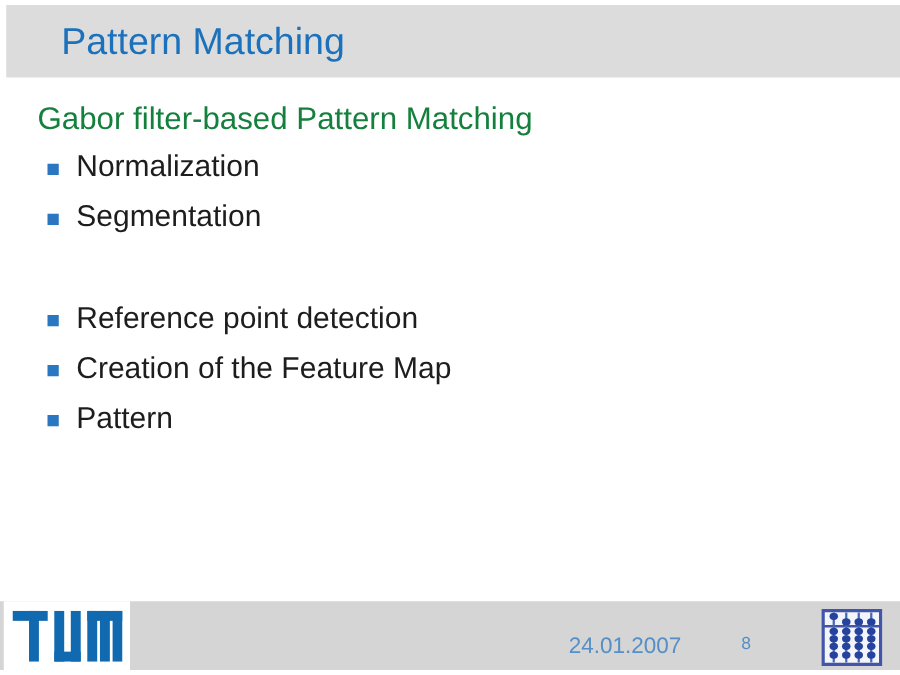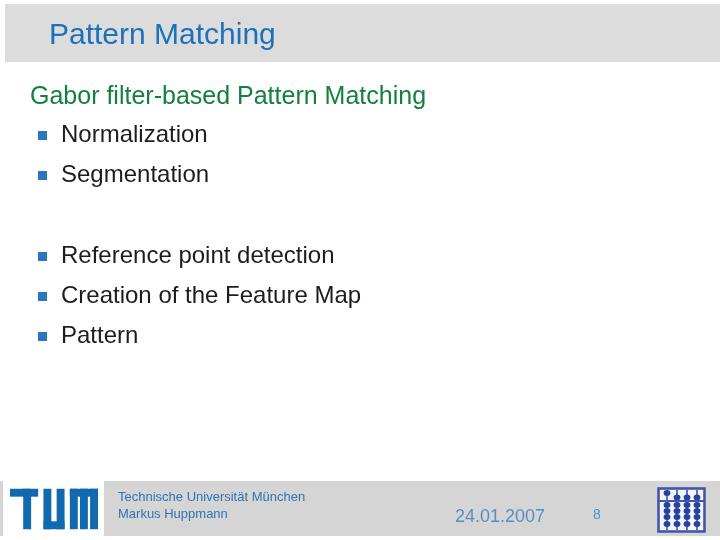--- a/index.html
+++ b/index.html
@@ -109,24 +109,20 @@
         <rect x="53" y="0" width="9" height="46"></rect>
         <rect x="38" y="37" width="24" height="9"></rect>
         <rect x="68" y="0" width="32" height="9"></rect>
         <rect x="68" y="0" width="9" height="46"></rect>
         <rect x="79.5" y="0" width="9" height="46"></rect>
         <rect x="91" y="0" width="9" height="46"></rect>
       </g>
     </svg>
   </div>
 
-  <div class="footer-text">
-    <div>Technische Universität München</div>
-    <div>Markus Huppmann</div>
-  </div>
 
   <div class="slide-date">24.01.2007</div>
   <div class="page-number">8</div>
 
   <div class="abacus-box">
     <svg width="49" height="46" viewBox="0 0 49 46" aria-hidden="true">
       <rect x="1.5" y="1.5" width="46" height="43" fill="#f3f5fb" stroke="#4156a8" stroke-width="2.6"></rect>
       <line x1="2" y1="14" x2="47" y2="14" stroke="#4156a8" stroke-width="2"></line>
       <g stroke="#4b66b4" stroke-width="1.8">
         <line x1="10" y1="3" x2="10" y2="43"></line>

